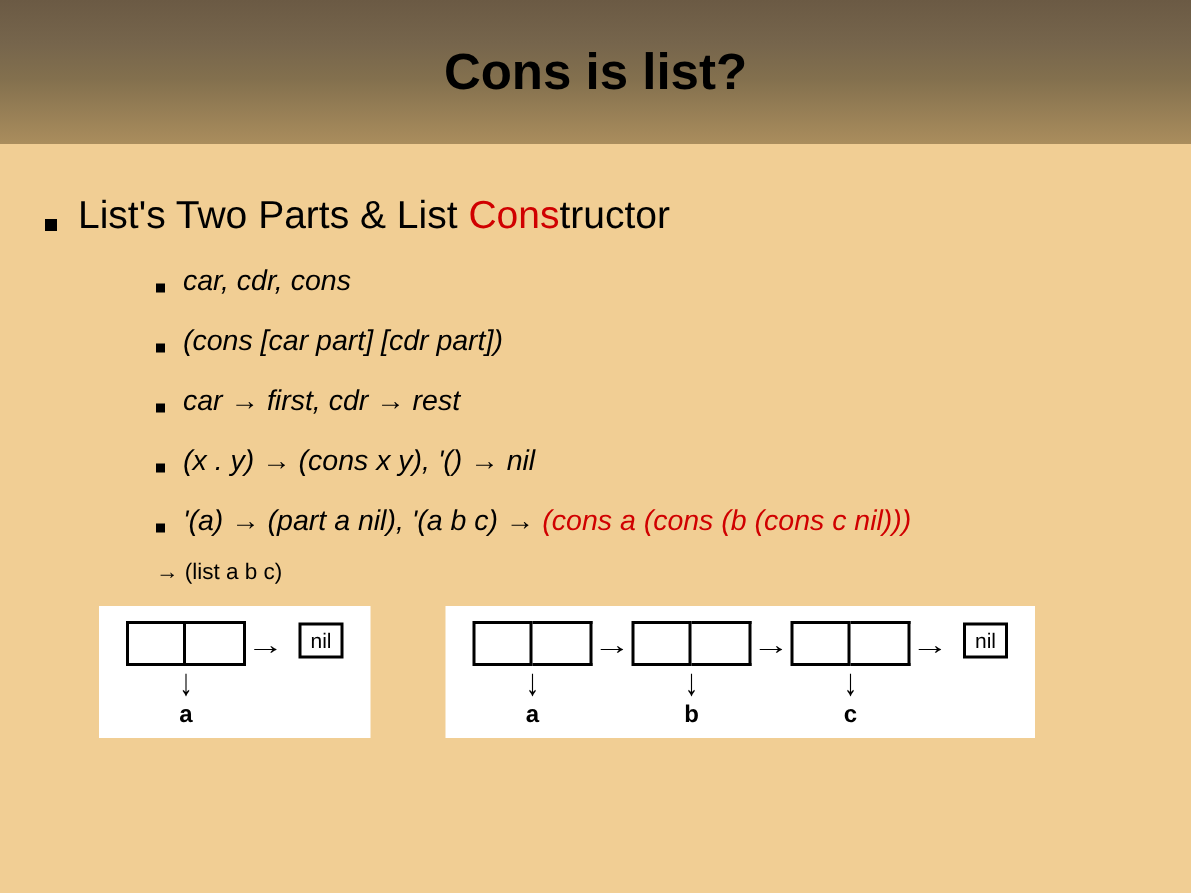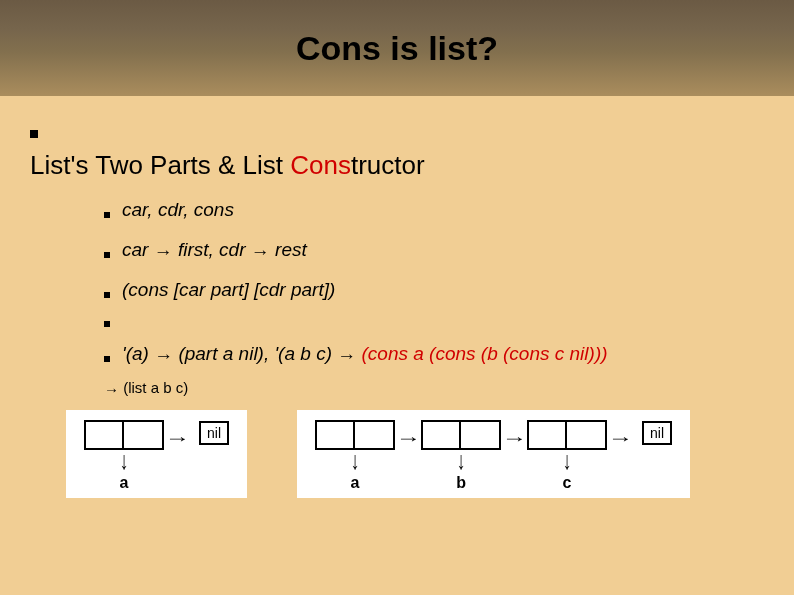--- a/index.html
+++ b/index.html
@@ -24,21 +24,20 @@
     font-weight: 700;
   }
   .content {
     padding: 32px 30px 0 30px;
   }
   .top-bullet {
     display: flex;
     align-items: baseline;
     gap: 14px;
     margin-bottom: 18px;
-    flex-direction: column;
   }
   .sq {
     display: inline-block;
     width: 8px;
     height: 8px;
     background: #000;
     flex: 0 0 8px;
     position: relative;
     top: 2px;
   }
@@ -144,28 +143,29 @@
     </span>
   </div>
 
   <ul class="sub">
     <li>
       <span class="sq small"></span>
       <span>car, cdr, cons</span>
     </li>
     <li>
       <span class="sq small"></span>
+      <span>(cons [car part] [cdr part])</span>
+    </li>
+    <li>
+      <span class="sq small"></span>
       <span>car → first, cdr → rest</span>
     </li>
     <li>
       <span class="sq small"></span>
-      <span>(cons [car part] [cdr part])</span>
-    </li>
-    <li>
-      <span class="sq small"></span>
+      <span>(x . y) → (cons x y), '() → nil</span>
     </li>
     <li>
       <span class="sq small"></span>
       <span>
         <span>'(a) → (part a nil), '(a b c) → </span><span class="red">(cons a (cons (b (cons c nil)))</span>
       </span>
     </li>
   </ul>
 
   <div class="tail">→ (list a b c)</div>

